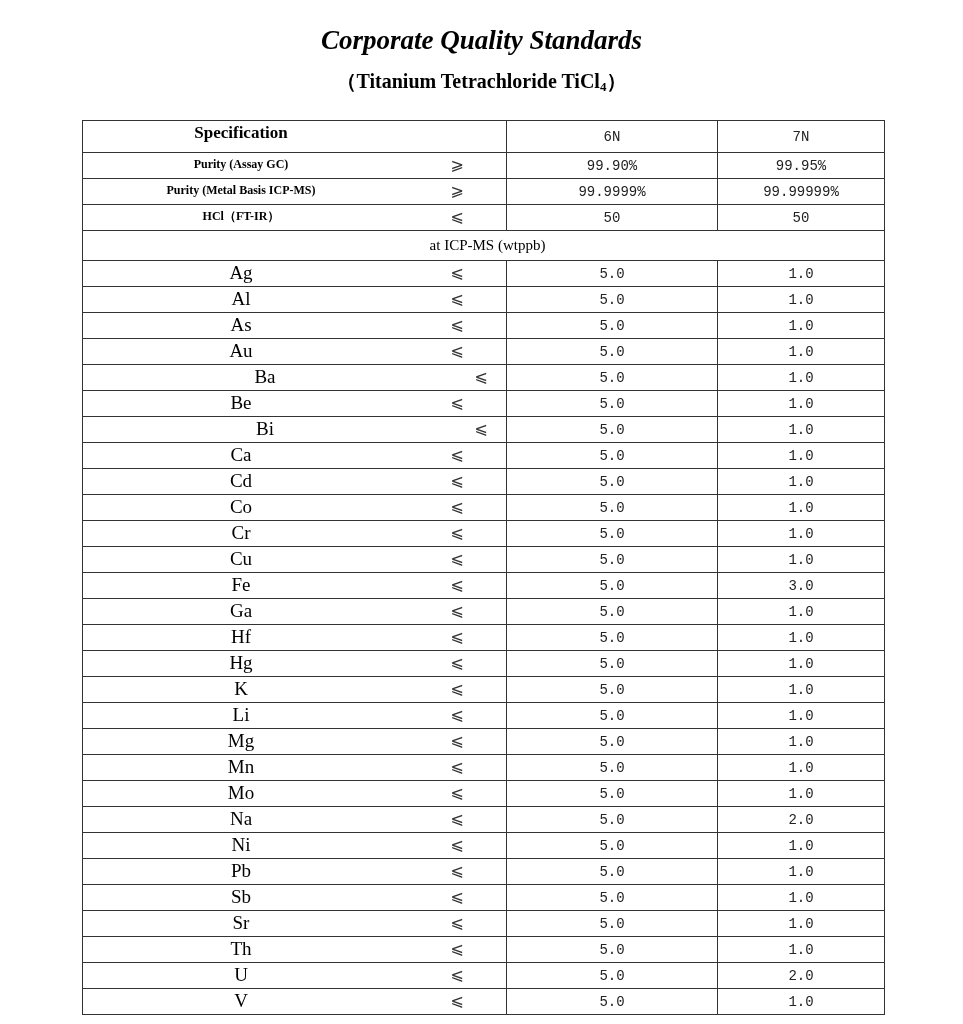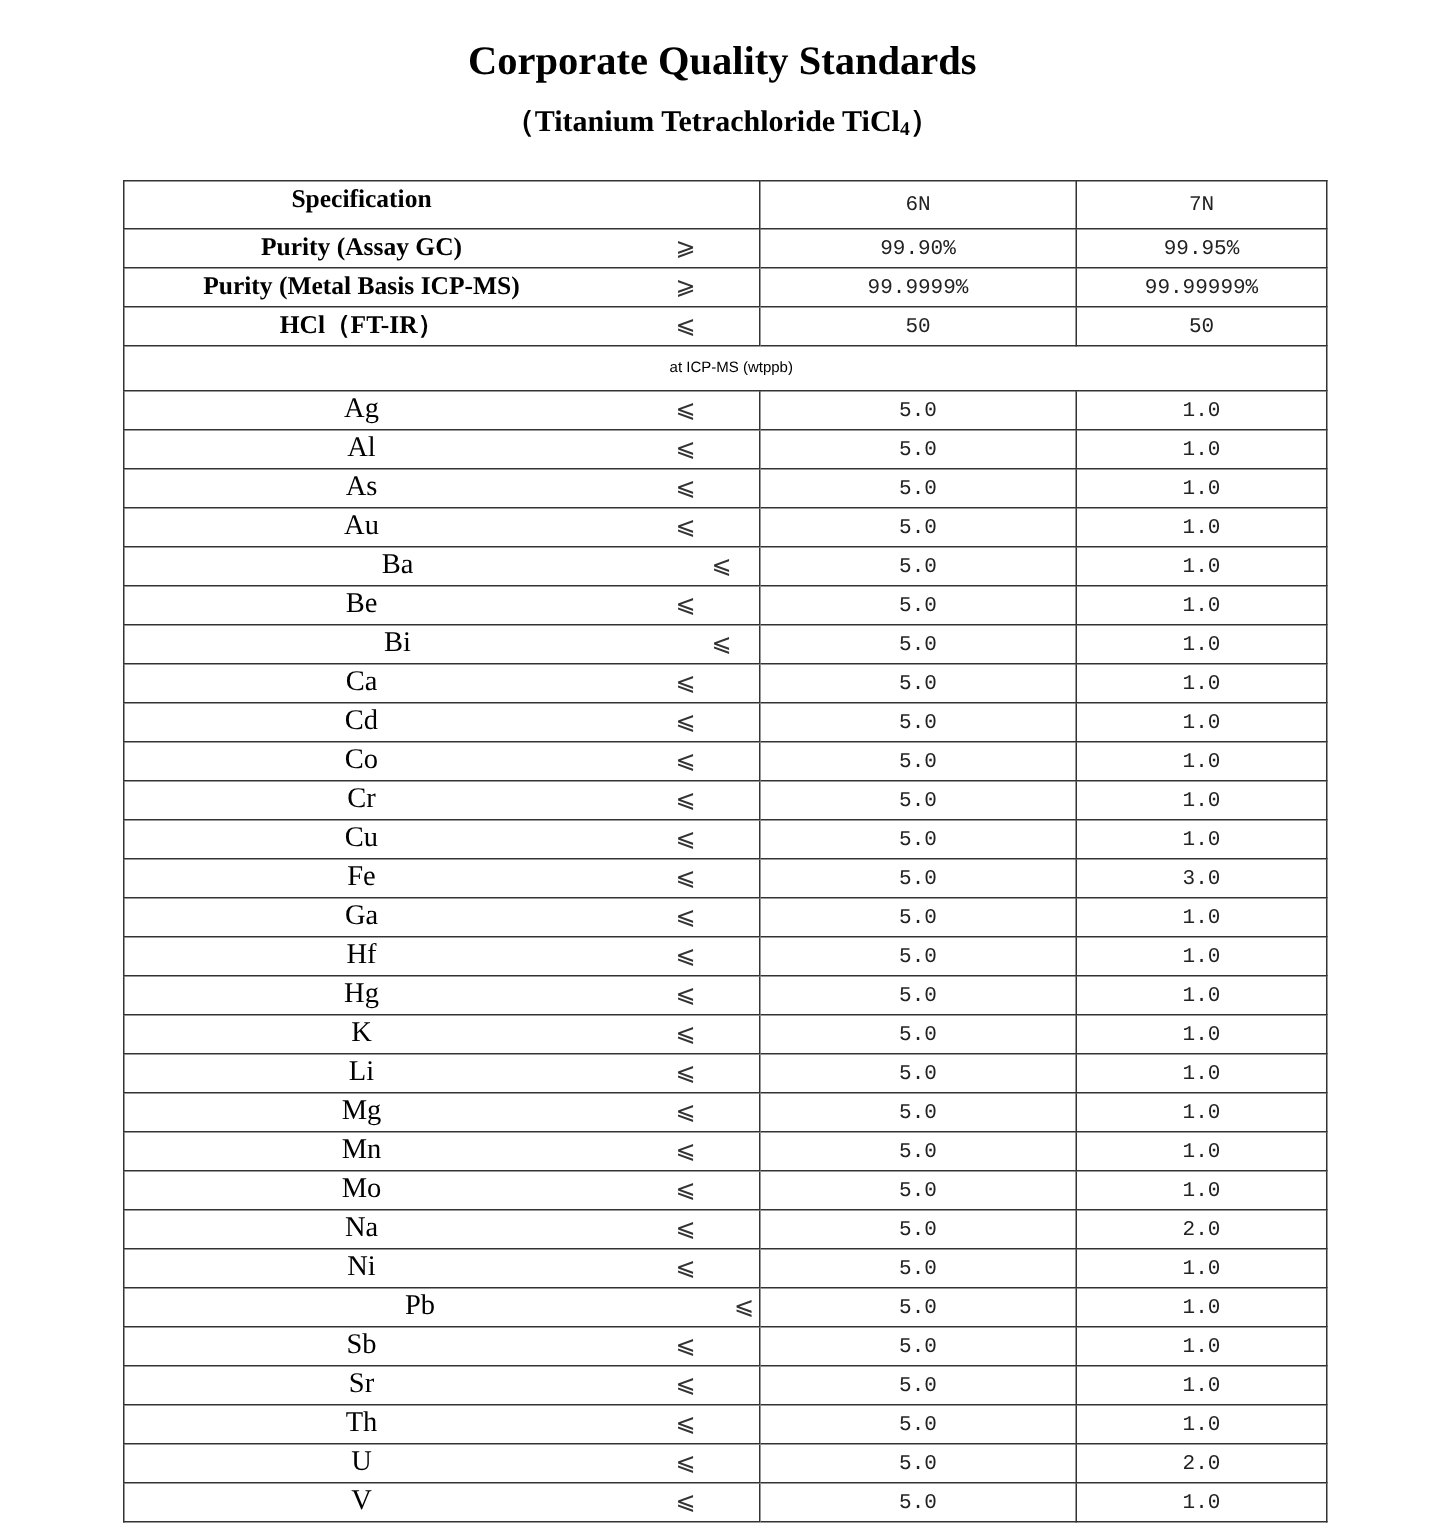--- a/index.html
+++ b/index.html
@@ -1,19 +1,19 @@
 <!DOCTYPE html>
 <html><head>
   <meta charset="utf-8">
   <style>
     html, body { margin: 0; padding: 0; background: #ffffff; }
     body { width: 963px; height: 1024px; position: relative; overflow: hidden; color: #000; }
     .title {
       position: absolute; left: 0; width: 963px; top: 22px; text-align: center;
-      font-family: "Liberation Serif", serif; font-weight: bold; font-size: 27px; line-height: 36px;
+      font-family: "Liberation Serif", serif; font-weight: bold; font-size: 27px; line-height: 36px; font-style: italic;
     }
     .subtitle {
       position: absolute; left: 0; width: 963px; top: 66px; text-align: center;
       font-family: "Liberation Serif", serif; font-weight: bold; font-size: 20px; line-height: 30px;
     }
     .subtitle sub { font-size: 13px; vertical-align: -3px; line-height: 0; }
     table.spec {
       position: absolute; left: 82px; top: 120px; width: 802px;
       border-collapse: collapse; table-layout: fixed;
     }
@@ -22,33 +22,33 @@
       height: 23px; line-height: 23px; overflow: hidden; white-space: nowrap;
     }
     table.spec tr.head td { height: 31px; }
     table.spec tr.section td { height: 29px; }
     .c-name { width: 424px; border-right: none !important; position: relative; }
     .name-wrap { position: relative; height: 100%; }
     .name-text {
       position: absolute; left: 0; width: 316px; text-align: center;
       font-family: "Liberation Serif", serif; font-size: 19px;
     }
-    .name-text.bold { font-weight: bold; font-size: 17px; }
+    .name-text.bold { font-weight: bold; font-size: 12px; }
     .op {
       position: absolute; left: 364px; width: 20px; text-align: center;
       font-family: "DejaVu Sans", sans-serif; font-size: 16px; color: #333;
     }
     .val {
       font-family: "Liberation Mono", monospace; font-size: 14px; letter-spacing: 0px; color: #222;
     }
     .hdr-spec { font-family: "Liberation Serif", serif; font-weight: bold; font-size: 17px; }
     .hdr-grade { font-family: "Liberation Mono", monospace; font-size: 14px; color: #222; }
     .section-label {
       text-align: center; padding-left: 8px !important;
-      font-family: Liberation Sans, sans-serif; font-size: 10px;
+      font-family: Liberation Serif, serif; font-size: 15px;
     }
   </style>
 </head>
 <body>
 
 <div class="title">Corporate Quality Standards</div>
 <div class="subtitle"><span>（Titanium Tetrachloride TiCl</span><sub>4</sub><span>）</span></div>
 
 <table class="spec">
   <colgroup>
@@ -323,21 +323,21 @@
         <td class="c-name" style="border-right:1px solid #333;">
           <div class="name-wrap">
             <span class="name-text">Ni</span>
             <span class="op">⩽</span>
           </div>
         </td>
         <td><span class="val">5.0</span></td>
         <td><span class="val">1.0</span></td>
       </tr>
       <tr>
-        <td class="c-name" style="border-right:1px solid #333;padding-left:39px;">
+        <td class="c-name" style="border-right:1px solid #333;">
           <div class="name-wrap">
             <span class="name-text">Pb</span>
             <span class="op">⩽</span>
           </div>
         </td>
         <td><span class="val">5.0</span></td>
         <td><span class="val">1.0</span></td>
       </tr>
       <tr>
         <td class="c-name" style="border-right:1px solid #333;margin-left:17px;">

